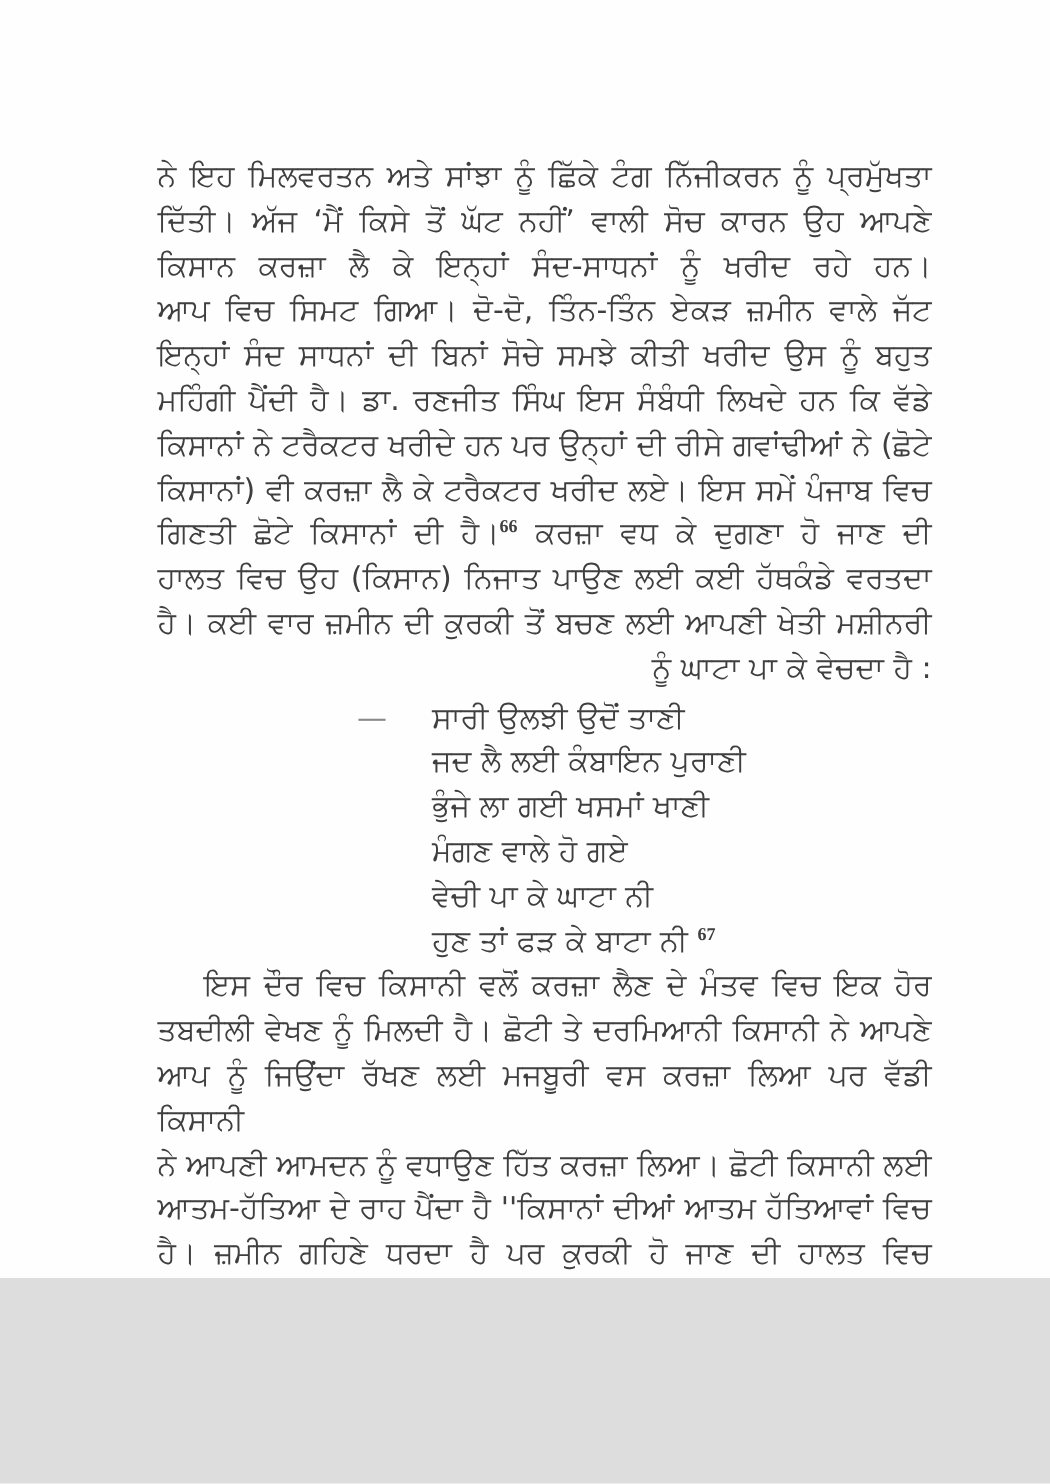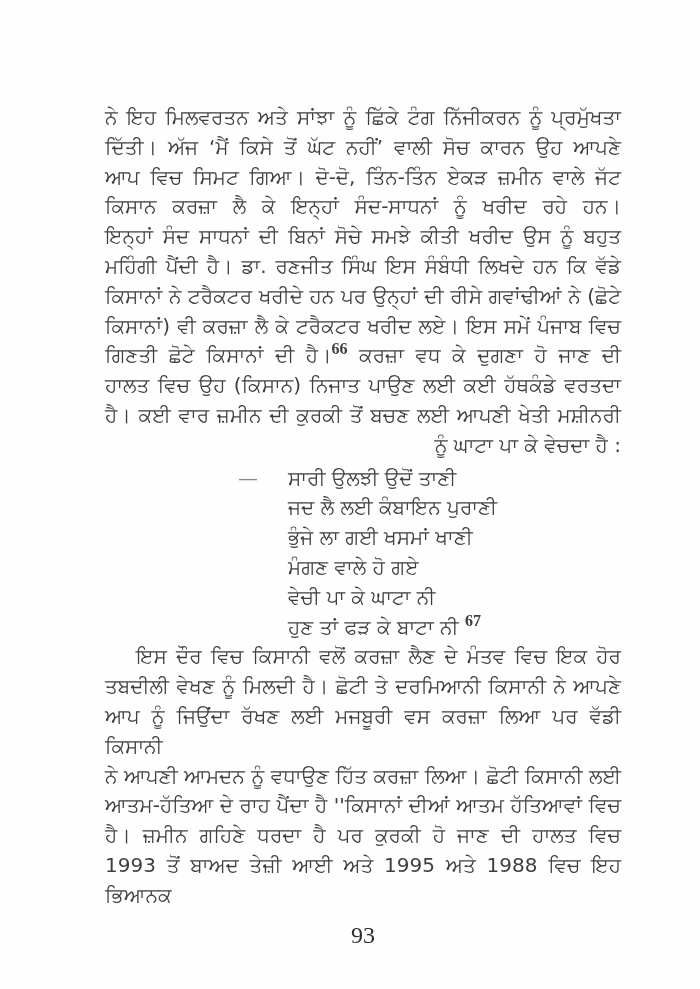--- a/index.html
+++ b/index.html
@@ -1,32 +1,32 @@
 <!DOCTYPE html>
 <html lang="pa" style="--text-color: #3f3f3f; --page-bg: #fefefe; --dash-color: #8a8a8a;"><head>
 <meta charset="utf-8">
 <style>
   html,body{margin:0;padding:0;background:#ddd;}
   .page{
     position:relative;
-    width:700px;height:989px;
+    width:700px;height:852px;
     background:var(--page-bg,#fefefe);
     overflow:hidden;
   }
   .text-col{
     position:absolute;left:105px;top:103px;width:516px;
     color:var(--text-color,#3f3f3f);
     font-family:"DejaVu Sans","Liberation Sans",sans-serif;
     font-size:20px;
   }
   .line{line-height:29.8px;min-height:29.8px;}
   .just{text-align:justify;text-align-last:justify;}
   .short{text-align:right;}
   sup.ref{
-    font-size:16px;font-weight:bold;line-height:0;vertical-align:super;
+    font-size:12px;font-weight:bold;line-height:0;vertical-align:super;
     font-family:"Liberation Serif",serif;
     color:var(--text-color,#3f3f3f);
   }
   .verse{margin-top:3px;}
   .verse-line{position:relative;padding-left:183px;text-align:left;}
   .dash{position:absolute;left:133px;top:0;color:var(--dash-color,#8a8a8a);}
   .para2{margin-top:0;}
   .indent{padding-left:31px;}
   .page-number{
     position:absolute;left:105px;top:922px;width:516px;
@@ -37,22 +37,22 @@
 </style>
 </head>
 <body>
 
 <div class="page">
   <div class="text-col">
 
     <div>
         <div class="line just">ਨੇ ਇਹ ਮਿਲਵਰਤਨ ਅਤੇ ਸਾਂਝਾ ਨੂੰ ਛਿੱਕੇ ਟੰਗ ਨਿੱਜੀਕਰਨ ਨੂੰ ਪ੍ਰਮੁੱਖਤਾ</div>
         <div class="line just">ਦਿੱਤੀ। ਅੱਜ ‘ਮੈਂ ਕਿਸੇ ਤੋਂ ਘੱਟ ਨਹੀਂ’ ਵਾਲੀ ਸੋਚ ਕਾਰਨ ਉਹ ਆਪਣੇ</div>
+        <div class="line just">ਕਿਸਾਨ ਕਰਜ਼ਾ ਲੈ ਕੇ ਇਨ੍ਹਾਂ ਸੰਦ-ਸਾਧਨਾਂ ਨੂੰ ਖਰੀਦ ਰਹੇ ਹਨ।</div>
         <div class="line just">ਆਪ ਵਿਚ ਸਿਮਟ ਗਿਆ। ਦੋ-ਦੋ, ਤਿੰਨ-ਤਿੰਨ ਏਕੜ ਜ਼ਮੀਨ ਵਾਲੇ ਜੱਟ</div>
-        <div class="line just">ਕਿਸਾਨ ਕਰਜ਼ਾ ਲੈ ਕੇ ਇਨ੍ਹਾਂ ਸੰਦ-ਸਾਧਨਾਂ ਨੂੰ ਖਰੀਦ ਰਹੇ ਹਨ।</div>
         <div class="line just">ਇਨ੍ਹਾਂ ਸੰਦ ਸਾਧਨਾਂ ਦੀ ਬਿਨਾਂ ਸੋਚੇ ਸਮਝੇ ਕੀਤੀ ਖਰੀਦ ਉਸ ਨੂੰ ਬਹੁਤ</div>
         <div class="line just">ਮਹਿੰਗੀ ਪੈਂਦੀ ਹੈ। ਡਾ. ਰਣਜੀਤ ਸਿੰਘ ਇਸ ਸੰਬੰਧੀ ਲਿਖਦੇ ਹਨ ਕਿ ਵੱਡੇ</div>
         <div class="line just">ਕਿਸਾਨਾਂ ਨੇ ਟਰੈਕਟਰ ਖਰੀਦੇ ਹਨ ਪਰ ਉਨ੍ਹਾਂ ਦੀ ਰੀਸੇ ਗਵਾਂਢੀਆਂ ਨੇ (ਛੋਟੇ</div>
         <div class="line just">ਕਿਸਾਨਾਂ) ਵੀ ਕਰਜ਼ਾ ਲੈ ਕੇ ਟਰੈਕਟਰ ਖਰੀਦ ਲਏ। ਇਸ ਸਮੇਂ ਪੰਜਾਬ ਵਿਚ</div>
       </div>
 
     <div class="line just">
       <span>ਗਿਣਤੀ ਛੋਟੇ ਕਿਸਾਨਾਂ ਦੀ ਹੈ।</span><sup class="ref">66</sup>
       <span>ਕਰਜ਼ਾ ਵਧ ਕੇ ਦੁਗਣਾ ਹੋ ਜਾਣ ਦੀ</span>
     </div>

